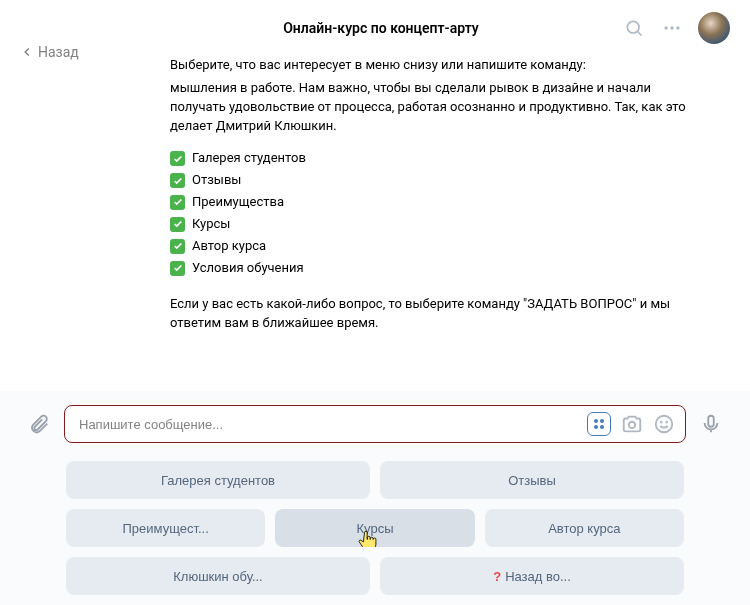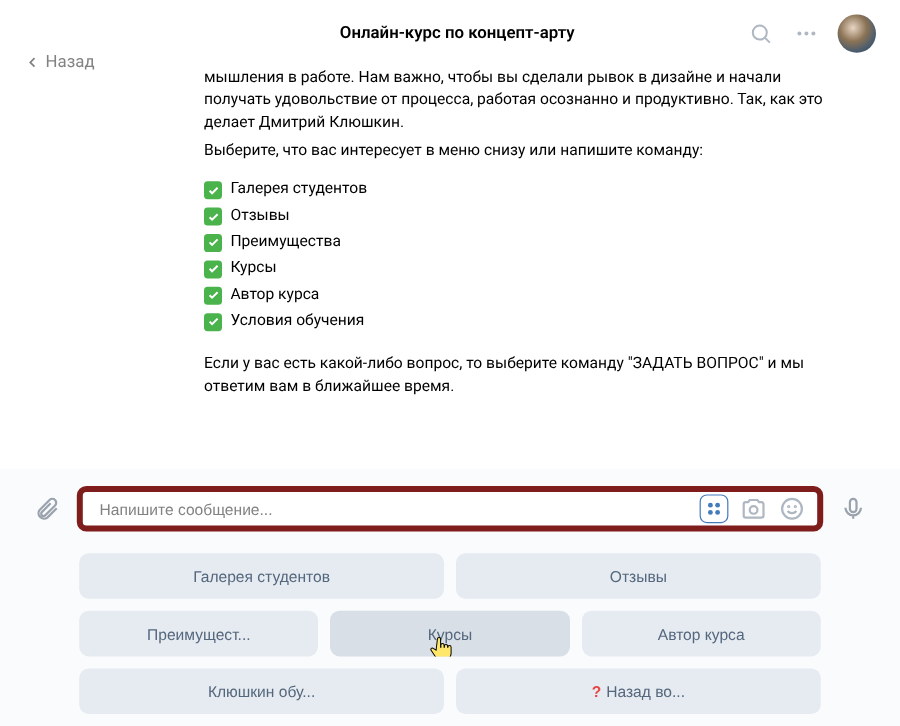--- a/index.html
+++ b/index.html
@@ -102,21 +102,21 @@
   }
   .attach-btn, .mic-btn {
     width: 26px; height: 26px;
     display: flex; align-items: center; justify-content: center;
     color: #99a2ad;
     cursor: pointer;
   }
   .compose {
     flex: 1;
     background: #fff;
-    border: 5px solid #7f1d1d;
+    border: 1px solid #7f1d1d;
     border-radius: 8px;
     height: 38px;
     display: flex;
     align-items: center;
     padding: 0 10px 0 14px;
     gap: 8px;
   }
   .compose input {
     flex: 1;
     border: none;
@@ -221,22 +221,22 @@
             <circle cx="5" cy="12" r="2"></circle>
             <circle cx="12" cy="12" r="2"></circle>
             <circle cx="19" cy="12" r="2"></circle>
           </svg>
       </div>
       <div class="avatar"></div>
     </div>
   </div>
 
   <div class="message-area">
+    <div class="msg-para">Выберите, что вас интересует в меню снизу или напишите команду:</div>
     <div class="msg-para">мышления в работе. Нам важно, чтобы вы сделали рывок в дизайне и начали получать удовольствие от процесса, работая осознанно и продуктивно. Так, как это делает Дмитрий Клюшкин.</div>
-    <div class="msg-para">Выберите, что вас интересует в меню снизу или напишите команду:</div>
     <ul class="msg-list">
       <li>
           <span class="check">
             <svg viewBox="0 0 24 24" fill="none" stroke="#fff" stroke-width="4">
               <polyline points="4 12 9 17 20 6"></polyline>
             </svg>
           </span>
           <span>Галерея студентов</span>
         </li>
       <li>

